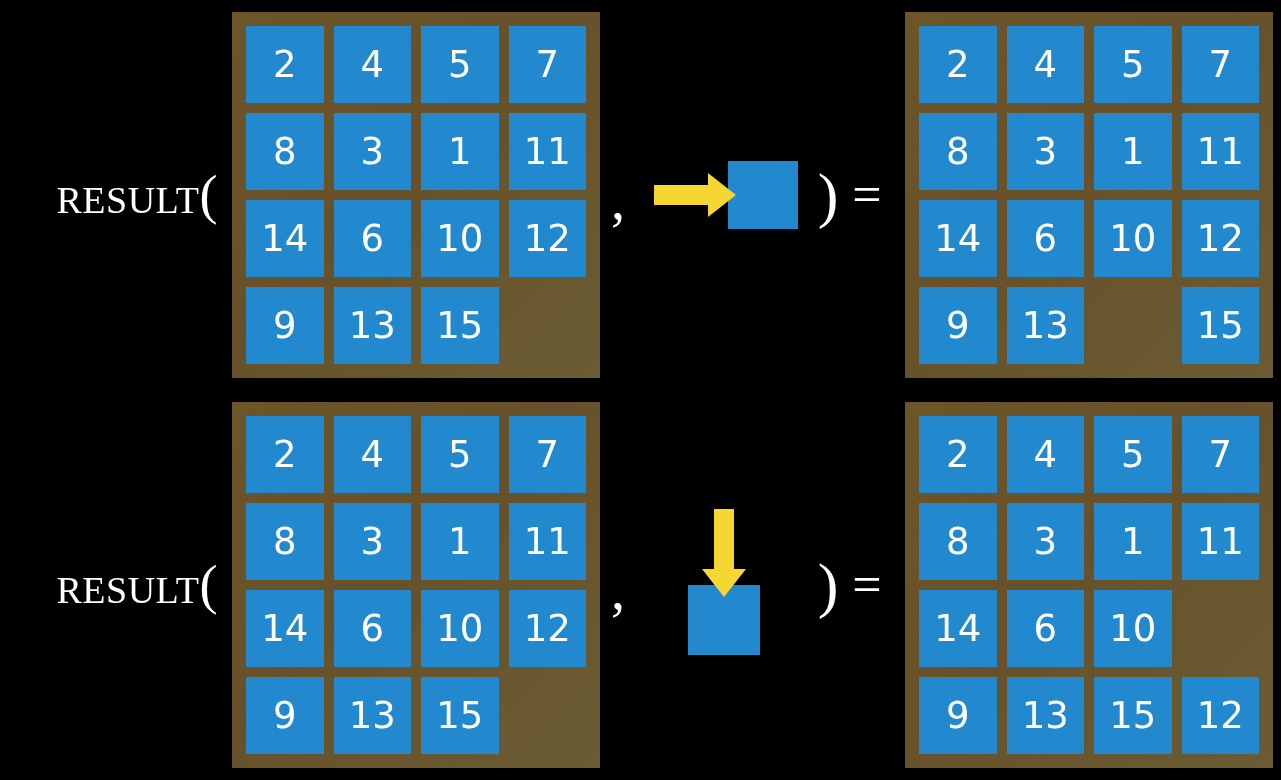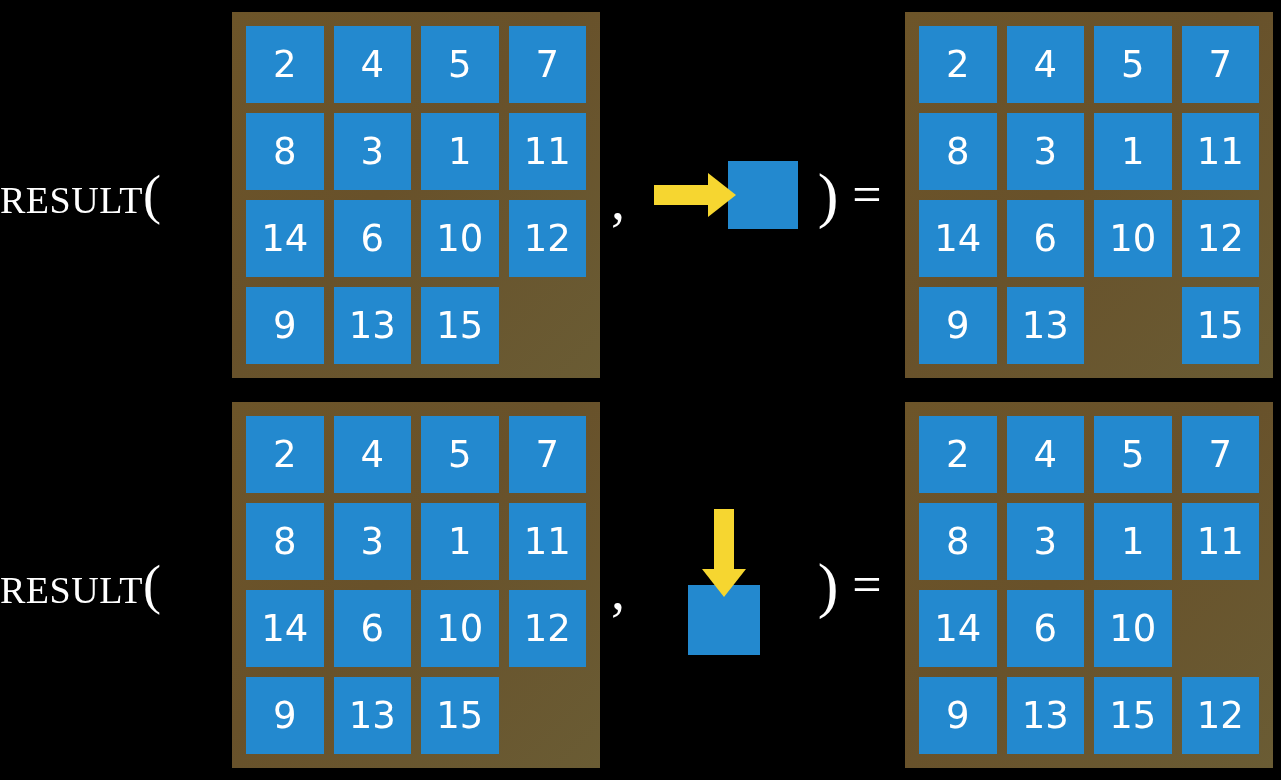--- a/index.html
+++ b/index.html
@@ -30,21 +30,21 @@
     flex-direction: row;
     align-items: center;
   }
   .row-1 { top: 0px; }
   .row-2 { top: 390px; }
 
   
   .result-label {
     width: 232px;
     flex: 0 0 232px;
-    text-align: left;
+    text-align: right;
     padding-right: 14px;
     box-sizing: border-box;
     color: #ffffff;
     font-family: "Liberation Serif", "DejaVu Serif", serif;
     font-size: 54px;
     line-height: 1;
     letter-spacing: 0.5px;
     white-space: nowrap;
     font-variant: small-caps;
     text-transform: lowercase;

